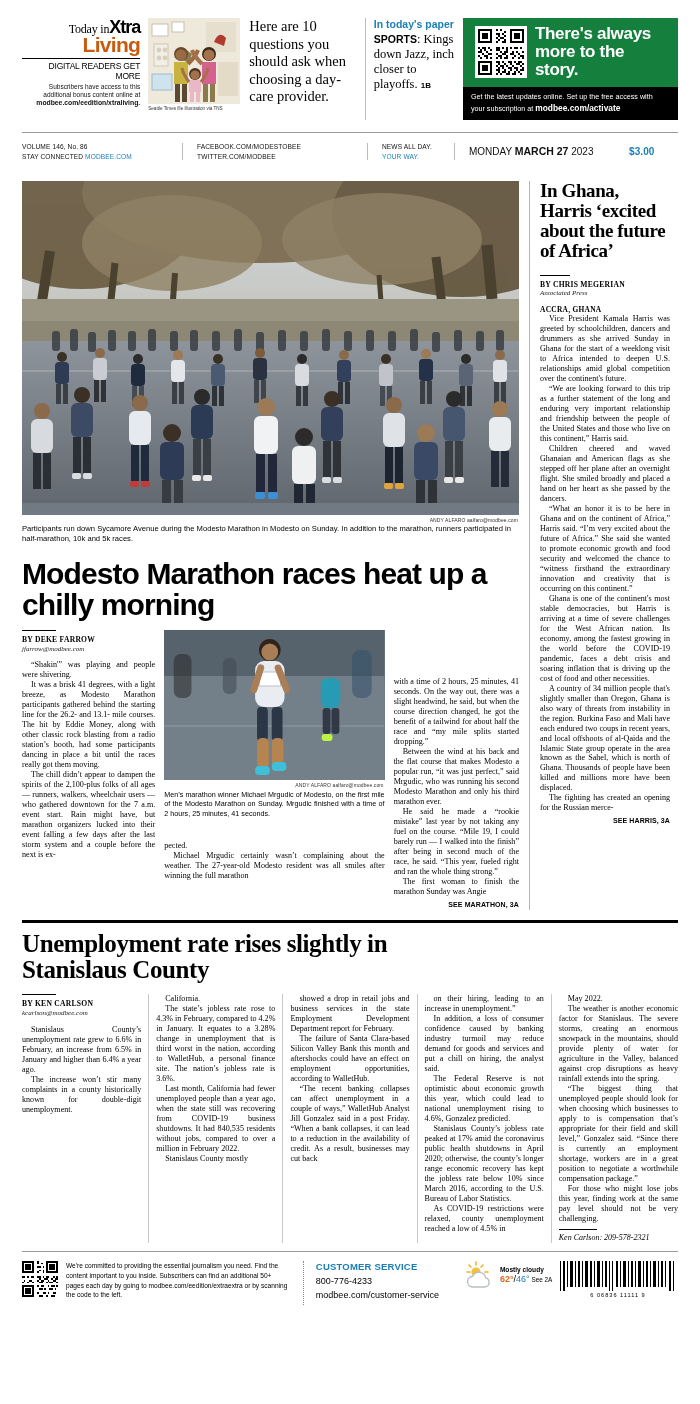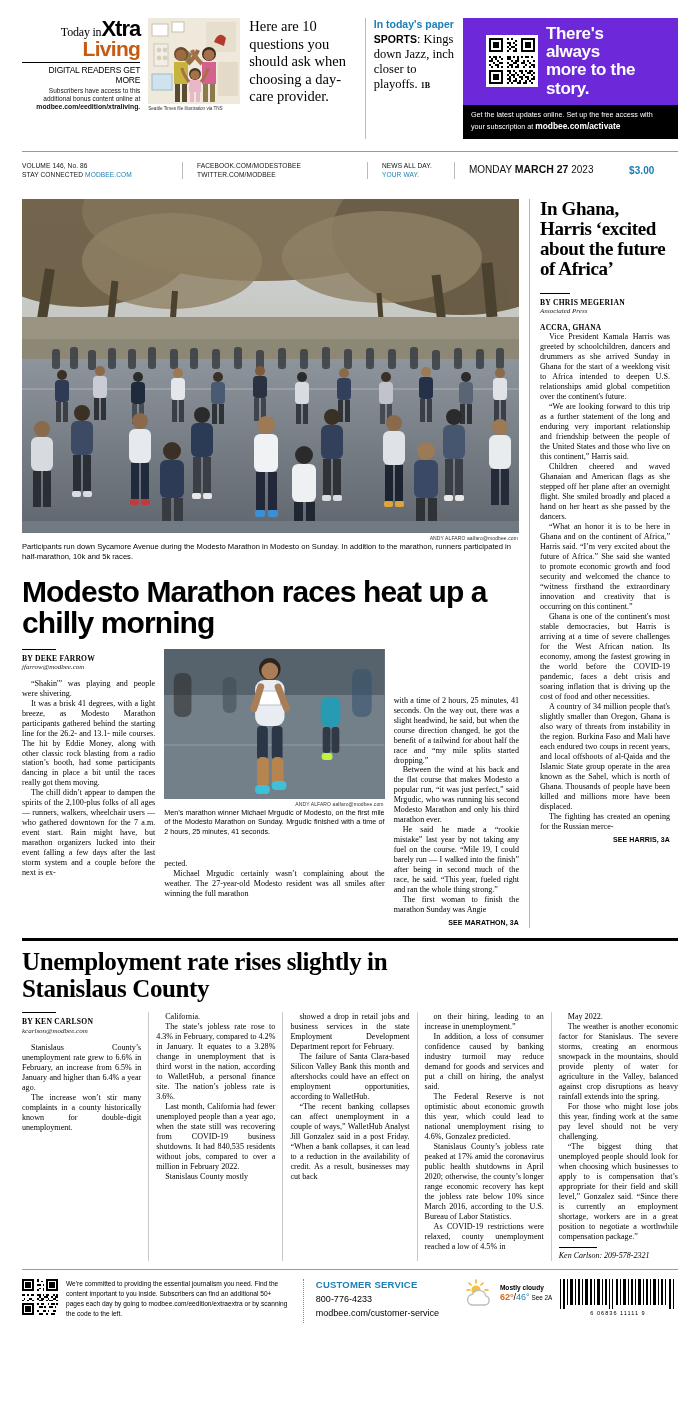--- a/index.html
+++ b/index.html
@@ -11,43 +11,43 @@
     color:#000;
     overflow:hidden;
   }
   .page { width:700px; height:1404px; position:relative; padding:0 22px; }
 
   
   .promo { display:flex; align-items:flex-start; padding-top:18px; gap:0; }
   .promo-xtra { width:130px; padding-right:8px; text-align:right; }
   .xtra-line1 { font-family:"Liberation Serif", serif; font-size:13px; line-height:1; }
   .xtra-line1 .today { font-size:12px; letter-spacing:-.2px; }
-  .xtra-line1 .xtra { font-family:"Liberation Sans", sans-serif; font-weight:bold; font-size:22px; letter-spacing:-1px; }
+  .xtra-line1 .xtra { font-family:"Liberation Sans", sans-serif; font-weight:bold; font-size:18px; letter-spacing:-1px; }
   .xtra-line2 { font-family:"Liberation Sans", sans-serif; font-weight:bold; font-size:21px; color:#C75B12; letter-spacing:-.7px; line-height:.95; margin-top:-1px;}
   .xtra-rule { border-top:1px solid #000; margin:3px 0 2px 0; }
   .xtra-sub { font-family:"Liberation Sans", sans-serif; font-size:8.5px; letter-spacing:-.2px; }
   .xtra-small { font-family:"Liberation Sans", sans-serif; font-size:6.5px; line-height:1.25; color:#111; margin-top:2px;}
   .xtra-small b { font-size:6.8px; }
 
   .promo-illus { width:92px; }
   .illus-box { width:92px; height:86px; position:relative; overflow:hidden; background:#f0ece3; }
   .illus-credit { font-family:"Liberation Sans", sans-serif; font-size:4.6px; color:#333; margin-top:2px; }
 
   .promo-text { width:120px; padding-left:9px; font-size:14.5px; line-height:1.21; }
 
   .promo-divider { width:1px; background:#bbb; align-self:stretch; margin:0 8px; }
 
   .promo-today { width:92px; }
   .promo-today .hdr { font-family:"Liberation Sans", sans-serif; font-weight:bold; font-size:10.5px; color:#1B7FB5; margin-bottom:2px; }
   .promo-today .body { font-size:12.5px; line-height:1.2; }
   .promo-today .body b { font-family:"Liberation Sans", sans-serif; font-size:10.5px; }
-  .promo-today .body .pg { font-family:Liberation Serif, serif; font-weight:bold; font-size:8px; }
+  .promo-today .body .pg { font-family:Liberation Sans, sans-serif; font-weight:bold; font-size:8px; }
 
   .promo-ad { width:222px; }
-  .ad-top { background:#6d28d9; display:flex; align-items:center; padding:7px 23px; }
+  .ad-top { background:#15803d; display:flex; align-items:center; padding:7px 12px; }
   .qr { width:52px; height:52px; background:#fff; padding:3px; }
   .qr svg { display:block; }
   .ad-top-text { color:#fff; font-family:"Liberation Sans", sans-serif; font-weight:bold; font-size:17px; line-height:1.07; padding-left:8px; letter-spacing:-.3px; }
   .ad-bot { background:#000; color:#fff; font-family:"Liberation Sans", sans-serif; font-size:7.2px; line-height:1.45; padding:5px 24px 6px 8px; }
   .ad-bot b { font-size:8.4px; }
 
   
   .folio-rule-top { border-top:1px solid #999; margin:12px 0 0 0; }
   .folio { display:flex; align-items:center; font-family:"Liberation Sans", sans-serif; font-size:6.6px;
            letter-spacing:.1px; padding:9px 0 9px 0; color:#111; }
@@ -712,22 +712,22 @@
         <p class="noind">on their hiring, leading to an increase in unemployment.”</p>
         <p>In addition, a loss of consumer confidence caused by banking industry turmoil may reduce demand for goods and services and put a chill on hiring, the analyst said.</p>
         <p>The Federal Reserve is not optimistic about economic growth this year, which could lead to national unemployment rising to 4.6%, Gonzalez predicted.</p>
         <p>Stanislaus County’s jobless rate peaked at 17% amid the coronavirus public health shutdowns in April 2020; otherwise, the county’s longer range economic recovery has kept the jobless rate below 10% since March 2016, according to the U.S. Bureau of Labor Statistics.</p>
         <p>As COVID-19 restrictions were relaxed, county unemployment reached a low of 4.5% in</p>
       </div>
       <div class="c5sep"></div>
       <div class="c5">
         <p class="noind">May 2022.</p>
         <p>The weather is another economic factor for Stanislaus. The severe storms, creating an enormous snowpack in the mountains, should provide plenty of water for agriculture in the Valley, balanced against crop disruptions as heavy rainfall extends into the spring.</p>
+        <p>“The biggest thing that unemployed people should look for when choosing which businesses to apply to is compensation that’s appropriate for their field and skill level,” Gonzalez said. “Since there is currently an employment shortage, workers are in a great position to negotiate a worthwhile compensation package.”</p>
         <p>For those who might lose jobs this year, finding work at the same pay level should not be very challenging.</p>
-        <p>“The biggest thing that unemployed people should look for when choosing which businesses to apply to is compensation that’s appropriate for their field and skill level,” Gonzalez said. “Since there is currently an employment shortage, workers are in a great position to negotiate a worthwhile compensation package.”</p>
         <div class="endrule"></div>
         <div class="endline">Ken Carlson: 209-578-2321</div>
       </div>
     </div>
   </div>
 
   <div class="foot-rule"></div>
   <div class="footer">
     <div class="foot-qr">
       <svg width="36" height="36" viewBox="0 0 21 21" shape-rendering="crispEdges">

